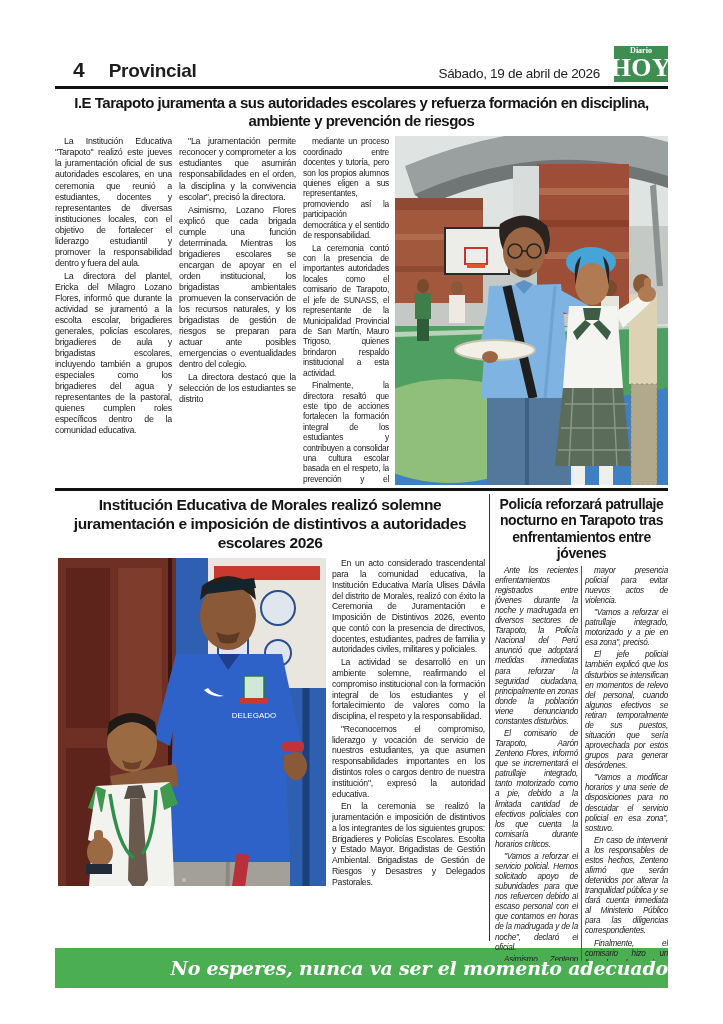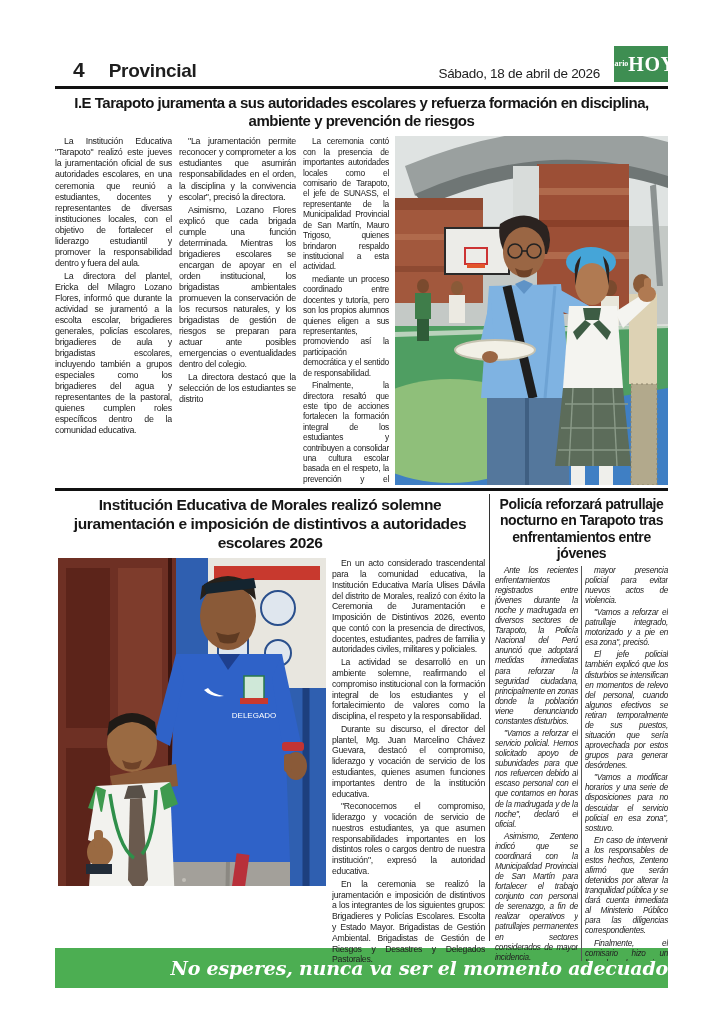--- a/index.html
+++ b/index.html
@@ -7,24 +7,24 @@
   body { font-family:"Liberation Sans", sans-serif; color:#1e1e1e; }
   .page { position:relative; width:723px; height:1024px; background:#fff; overflow:hidden; }
   .content { position:absolute; left:55px; top:46px; width:613px; }
 
   
   .hdr { display:flex; align-items:flex-end; height:40px; padding-bottom:4px; }
   .pagenum { font-size:21px; font-weight:bold; margin-left:18px; }
   .section { font-size:19px; font-weight:bold; margin-left:24px; letter-spacing:-0.3px; }
   .hdr-spacer { flex:1; }
   .date { font-size:13.5px; color:#222; margin-right:14px; margin-bottom:1px; letter-spacing:-0.3px; }
-  .logo { width:54px; height:36px; background:#3e8e52; color:#fff; display:flex; 
+  .logo { width:54px; height:36px; background:#3e8e52; color:#fff; display:flex; flex-direction:column;
           align-items:center; justify-content:center; line-height:1; }
   .logo .lt { font-size:8px; font-weight:bold; font-family:"Liberation Serif", serif; }
-  .logo .lm { font-size:20px; font-weight:bold; font-family:"Liberation Serif", serif; letter-spacing:0.5px; }
+  .logo .lm { font-size:26px; font-weight:bold; font-family:"Liberation Serif", serif; letter-spacing:0.5px; }
 
   .rule { height:3px; background:#111; margin:0; }
 
   h1.head1 { font-size:15px; font-weight:bold; text-align:center; letter-spacing:-0.5px;
              line-height:1.18; margin:5px 0 7px 0; color:#161616; }
 
   
   .a1 { display:flex; height:349px; overflow:hidden; }
   .col { text-align:justify; overflow:hidden; }
   .col p { font-size:8.9px; line-height:1.24; letter-spacing:-0.25px; text-indent:9px; margin-bottom:2px; color:#222; }
@@ -63,42 +63,42 @@
 </head>
 <body>
 
 <div class="page">
   <div class="content">
 
     <header class="hdr">
       <span class="pagenum">4</span>
       <span class="section">Provincial</span>
       <span class="hdr-spacer"></span>
-      <span class="date">Sábado, 18 de abril de 2026</span>
+      <span class="date">Sábado, 19 de abril de 2026</span>
       <div class="logo">
         <span class="lt">Diario</span>
         <span class="lm">HOY</span>
       </div>
     </header>
     <div class="rule"></div>
 
     <h1 class="head1">I.E Tarapoto juramenta a sus autoridades escolares y refuerza formación en disciplina, ambiente y prevención de riesgos</h1>
     <section class="a1">
       <div class="col c1">
           <p>La Institución Educativa "Tarapoto" realizó este jueves la juramentación oficial de sus autoridades escolares, en una ceremonia que reunió a estudiantes, docentes y representantes de diversas instituciones locales, con el objetivo de fortalecer el liderazgo estudiantil y promover la responsabilidad dentro y fuera del aula.</p>
           <p>La directora del plantel, Ericka del Milagro Lozano Flores, informó que durante la actividad se juramentó a la escolta escolar, brigadieres generales, policías escolares, brigadieres de aula y brigadistas escolares, incluyendo también a grupos especiales como los brigadieres del agua y representantes de la pastoral, quienes cumplen roles específicos dentro de la comunidad educativa.</p>
         </div>
       <div class="col c2">
           <p>"La juramentación permite reconocer y comprometer a los estudiantes que asumirán responsabilidades en el orden, la disciplina y la convivencia escolar", precisó la directora.</p>
           <p>Asimismo, Lozano Flores explicó que cada brigada cumple una función determinada. Mientras los brigadieres escolares se encargan de apoyar en el orden institucional, los brigadistas ambientales promueven la conservación de los recursos naturales, y los brigadistas de gestión de riesgos se preparan para actuar ante posibles emergencias o eventualidades dentro del colegio.</p>
           <p>La directora destacó que la selección de los estudiantes se distrito</p>
         </div>
       <div class="col c3">
+          <p>mediante un proceso coordinado entre docentes y tutoría, pero son los propios alumnos quienes eligen a sus representantes, promoviendo así la participación democrática y el sentido de responsabilidad.</p>
           <p>La ceremonia contó con la presencia de importantes autoridades locales como el comisario de Tarapoto, el jefe de SUNASS, el representante de la Municipalidad Provincial de San Martín, Mauro Trigoso, quienes brindaron respaldo institucional a esta actividad.</p>
-          <p>mediante un proceso coordinado entre docentes y tutoría, pero son los propios alumnos quienes eligen a sus representantes, promoviendo así la participación democrática y el sentido de responsabilidad.</p>
           <p>Finalmente, la directora resaltó que este tipo de acciones fortalecen la formación integral de los estudiantes y contribuyen a consolidar una cultura escolar basada en el respeto, la prevención y el compromiso ciudadano.</p>
         </div>
       <figure class="photo1">
         <svg width="273" height="349" viewBox="0 0 273 349">
           <rect x="0" y="0" width="273" height="349" fill="#c4c9c6"></rect>
 
           <rect x="0" y="0" width="273" height="90" fill="#dfe3e2"></rect>
 
           <path d="M20,60 Q150,2 273,42 L273,6 Q150,-28 10,30 Z" fill="#9aa09f"></path>
           <path d="M30,70 Q160,14 273,52 L273,40 Q150,0 20,58 Z" fill="#6f7675"></path>
@@ -271,32 +271,32 @@
                 <ellipse cx="42" cy="294" rx="13" ry="15" fill="#9a6a42"></ellipse>
                 <rect x="36" y="272" width="9" height="18" rx="4" fill="#9a6a42"></rect>
                 <rect x="28" y="306" width="26" height="10" fill="#222c38"></rect>
                 <rect x="38" y="372" width="66" height="34" fill="#7a6a52"></rect>
               </g>
             </svg>
           </figure>
           <div class="col a2col">
               <p>En un acto considerado trascendental para la comunidad educativa, la Institución Educativa María Ulises Dávila del distrito de Morales, realizó con éxito la Ceremonia de Juramentación e Imposición de Distintivos 2026, evento que contó con la presencia de directivos, docentes, estudiantes, padres de familia y autoridades civiles, militares y policiales.</p>
               <p>La actividad se desarrolló en un ambiente solemne, reafirmando el compromiso institucional con la formación integral de los estudiantes y el fortalecimiento de valores como la disciplina, el respeto y la responsabilidad.</p>
-              <p>Durante su discurso, el director del plantel, Mg. Juan Marcelino Chávez Guevara, destacó el compromiso, liderazgo y vocación de servicio de los estudiantes, quienes asumen funciones importantes dentro de la institución educativa.</p>
               <p>"Reconocemos el compromiso, liderazgo y vocación de servicio de nuestros estudiantes, ya que asumen responsabilidades importantes en los distintos roles o cargos dentro de nuestra institución", expresó la autoridad educativa.</p>
               <p>En la ceremonia se realizó la juramentación e imposición de distintivos a los integrantes de los siguientes grupos: Brigadieres y Policías Escolares. Escolta y Estado Mayor. Brigadistas de Gestión Ambiental. Brigadistas de Gestión de Riesgos y Desastres y Delegados Pastorales.</p>
             </div>
         </div>
       </div>
       <div class="vdiv"></div>
       <div class="b-right">
         <h3 class="head3">Policía reforzará patrullaje nocturno en Tarapoto tras enfrentamientos entre jóvenes</h3>
         <div class="a3cols">
           <div class="col a3c">
               <p>Ante los recientes enfrentamientos registrados entre jóvenes durante la noche y madrugada en diversos sectores de Tarapoto, la Policía Nacional del Perú anunció que adoptará medidas inmediatas para reforzar la seguridad ciudadana, principalmente en zonas donde la población viene denunciando constantes disturbios.</p>
+              <p>El comisario de Tarapoto, Aarón Zenteno Flores, informó que se incrementará el patrullaje integrado, tanto motorizado como a pie, debido a la limitada cantidad de efectivos policiales con los que cuenta la comisaría durante horarios críticos.</p>
               <p>"Vamos a reforzar el servicio policial. Hemos solicitado apoyo de subunidades para que nos refuercen debido al escaso personal con el que contamos en horas de la madrugada y de la noche", declaró el oficial.</p>
               <p>Asimismo, Zenteno indicó que se coordinará con la Municipalidad Provincial de San Martín para fortalecer el trabajo conjunto con personal de serenazgo, a fin de realizar operativos y patrullajes permanentes en sectores considerados de mayor incidencia.</p>
             </div>
           <div class="vdiv2"></div>
           <div class="col a3c">
               <p>mayor presencia policial para evitar nuevos actos de violencia.</p>
               <p>"Vamos a reforzar el patrullaje integrado, motorizado y a pie en esa zona", precisó.</p>
               <p>El jefe policial también explicó que los disturbios se intensifican en momentos de relevo del personal, cuando algunos efectivos se retiran temporalmente de sus puestos, situación que sería aprovechada por estos grupos para generar desórdenes.</p>
               <p>"Vamos a modificar horarios y una serie de disposiciones para no descuidar el servicio policial en esa zona", sostuvo.</p>
               <p>En caso de intervenir a los responsables de estos hechos, Zenteno afirmó que serán detenidos por alterar la tranquilidad pública y se dará cuenta inmediata al Ministerio Público para las diligencias correspondientes.</p>

